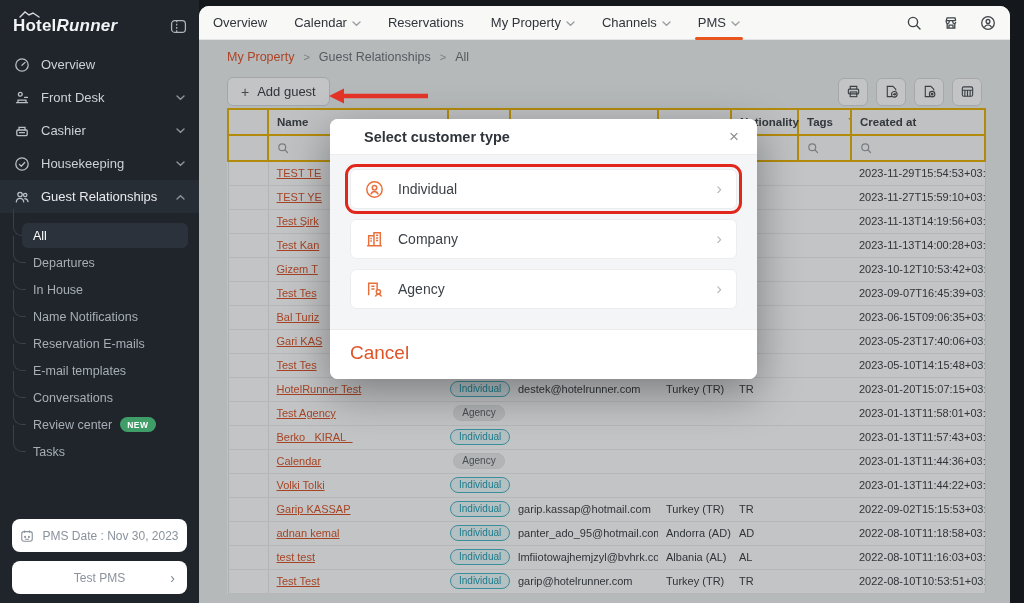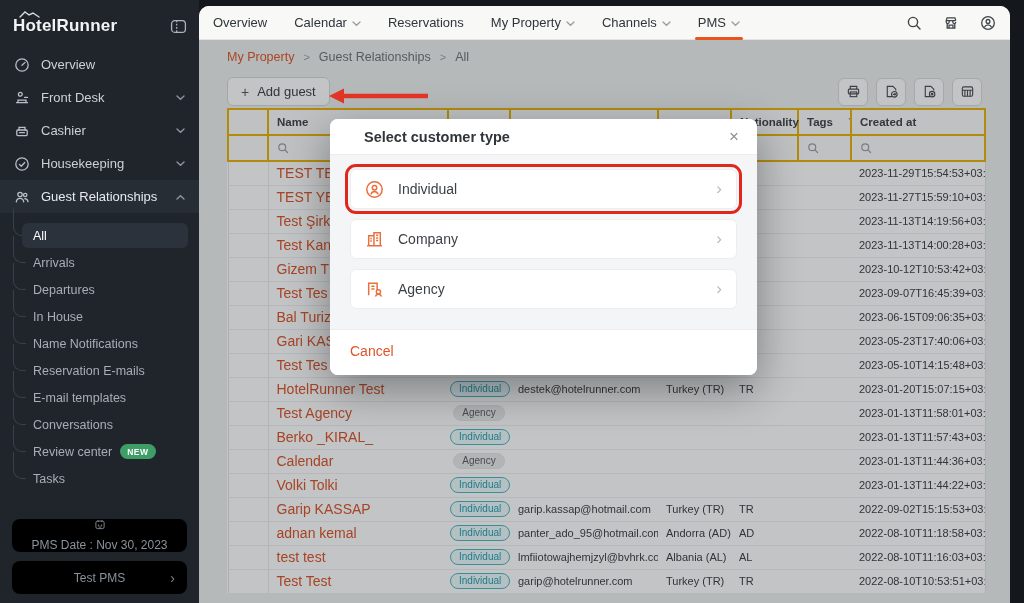--- a/index.html
+++ b/index.html
@@ -4,37 +4,37 @@
 <style>
   * { margin:0; padding:0; box-sizing:border-box; }
   html,body { width:1024px; height:603px; }
   body { font-family:"Liberation Sans",sans-serif; background:#14171c; overflow:hidden; }
   .app { position:relative; width:1024px; height:603px; }
 
   
   .sidebar { position:absolute; left:0; top:0; width:199px; height:603px; background:#20252c; z-index:40; }
   .logo-row { display:flex; align-items:center; justify-content:space-between; padding:12px 12px 0 13px; height:40px; }
   .logo { position:relative; color:#f2f3f5; font-size:17px; font-weight:700; letter-spacing:.2px; }
-  .logo .runner { }
+  .logo .runner { font-style:italic; }
   .logo svg { position:absolute; left:6px; top:-5px; }
   .collapse-btn { color:#aeb4bc; cursor:pointer; display:flex; }
   .side-nav { margin-top:8px; }
   .nav-item { height:33px; display:flex; align-items:center; gap:11px; padding:0 14px; color:#ccd1d7; font-size:13px; font-weight:500; cursor:pointer; }
   .nav-item .ni-icon { display:flex; color:#b9bfc7; }
   .nav-item .chev { margin-left:auto; color:#8d949d; display:flex; }
   .nav-item.active-parent { background:#272d35; color:#e8eaee; }
   .subnav { position:relative; padding-top:9px; }
   .sub-item { position:relative; height:27px; display:flex; align-items:center; padding-left:33px; color:#a7aeb6; font-size:12.5px; cursor:pointer; }
   .sub-item::before { content:""; position:absolute; left:13px; top:-13px; width:12px; height:26px;
     border-left:1px solid #39404a; border-bottom:1px solid #39404a; border-bottom-left-radius:9px; }
   .sub-item .lbl { position:relative; z-index:1; }
   .sub-item.active { color:#fff; }
   .sub-item.active::after { content:""; position:absolute; left:22px; right:11px; top:1px; bottom:1px; background:#2b323b; border-radius:6px; }
   .new-badge { position:relative; z-index:1; margin-left:8px; background:#3f9e68; color:#fff; font-size:8.5px; font-weight:700; letter-spacing:.5px; padding:2.5px 7px; border-radius:8px; }
-  .side-btn { position:absolute; left:12px; width:175px; height:33px; background:#000000; border-radius:8px; color:#8a929c; font-size:12px; display:flex; align-items:center; justify-content:center; gap:8px; cursor:pointer;flex-direction:column; }
+  .side-btn { position:absolute; left:12px; width:175px; height:33px; background:#ffffff; border-radius:8px; color:#8a929c; font-size:12px; display:flex; align-items:center; justify-content:center; gap:8px; cursor:pointer; }
   .btn-pmsdate { top:519px; }
   .btn-testpms { top:561px; }
   .btn-testpms .chev-r { position:absolute; right:12px; color:#7d858f; font-size:14px; }
 
   
   .main { position:absolute; left:199px; top:6px; width:811px; height:597px; background:#eef0f1; border-radius:10px 10px 0 0; overflow:hidden; }
   .topnav { height:34px; background:#f8f8f7; border-bottom:1px solid #e3e4e5; display:flex; align-items:center; padding:0 14px; position:relative; z-index:30; }
   .tab { display:flex; align-items:center; gap:5px; margin-right:27px; font-size:13px; color:#2f353a; height:34px; position:relative; cursor:pointer; }
   .tab .chev { display:flex; color:#9aa0a6; margin-top:2px; }
   .tab.active::after { content:""; position:absolute; left:-3px; right:-3px; bottom:0; height:3px; background:#e8551e; border-radius:2px; }
@@ -59,39 +59,39 @@
   .tbl-wrap { margin:2px 0 0 28px; width:757px; }
   table { border-collapse:collapse; table-layout:fixed; width:757px; background:#fff; }
   th, td { overflow:hidden; white-space:nowrap; font-weight:normal; }
   thead th { background:#fafbfb; border:2px solid #eab308; height:26px; font-size:11.5px; color:#3f444a; font-weight:700; text-align:left; padding:0 8px; }
   thead th.h-natio { overflow:visible; }
   thead tr.filters th { background:#fafbfb; height:26px; }
   .f-search { display:flex; align-items:center; color:#9ba0a5; }
   tbody td { border-bottom:1px solid #eceef0; height:24px; font-size:11px; color:#3c4146; padding:0 8px; }
   tbody td:first-child { border-right:1px solid #e8eaec; border-left:1px solid #e1e3e5; }
   tbody td:last-child { border-right:1px solid #e1e3e5; }
-  .name-link { color:#d8552b; cursor:pointer; font-size:14px; }
+  .name-link { color:#d8552b; cursor:pointer; font-size:11px;text-decoration:underline; }
   td.c-type { text-align:center; padding:0 2px; }
   .badge { display:inline-block; font-size:10px; line-height:14px; padding:0 8px; border-radius:9px; }
   .badge.individual { color:#1f9fb2; border:1px solid #4ab6c6; background:#edfafc; }
   .badge.agency { color:#5b6065; background:#e9eaeb; border:1px solid #e4e5e6; }
 
   
   .modal { position:absolute; left:131px; top:79px; width:427px; border-radius:8px; background:#f3f5f6; box-shadow:0 14px 44px rgba(8,10,14,.38); z-index:10; overflow:visible; }
   .modal-head { background:#fff; height:36px; border-radius:8px 8px 0 0; display:flex; align-items:center; justify-content:space-between; padding:0 18px; border-bottom:1px solid #ececec; }
   .modal-title { font-size:14.5px; font-weight:700; color:#2f353b;margin-left:16px; }
   .modal-close { color:#8b9095; font-size:17px; line-height:1; cursor:pointer; }
   .modal-body { padding:14px 20px 10px; }
   .opt-card { height:40px; background:#fff; border:1px solid #ebedee; border-radius:6px; display:flex; align-items:center; padding:0 14px; margin-bottom:10px; cursor:pointer; }
   .opt-card .o-icon { display:flex; color:#e8703c; }
   .opt-card .o-label { margin-left:14px; font-size:14px; font-weight:500; color:#3b4147; }
   .opt-card .o-chev { margin-left:auto; color:#b7bbbf; font-size:17px; }
   .opt-card.annotated { outline:3px solid #e1261c; outline-offset:2px; }
   .modal-foot { background:#fff; border-top:1px solid #ececec; border-radius:0 0 8px 8px; padding:12px 20px 15px; }
-  .cancel-link { color:#df5429; font-size:14px; cursor:pointer; }
+  .cancel-link { color:#df5429; font-size:19px; cursor:pointer; }
 
   .red-arrow { position:absolute; left:128px; top:46px; z-index:12; }
 </style>
 </head>
 <body>
 
 <div class="app">
 
   <aside class="sidebar">
     <div class="logo-row">
@@ -171,23 +171,20 @@
           <span class="chev">
             <svg width="9" height="6" viewBox="0 0 9 6" fill="none" stroke="currentColor" stroke-width="1.4" stroke-linecap="round">
               <path d="M1 5l3.5-3.3L8 5"></path>
             </svg>
           </span>
         </div>
       </nav>
     <div class="subnav" id="side-subnav">
         <div class="sub-item active">
           <span class="lbl">All</span>
-        </div>
-        <div class="sub-item">
-          <span class="lbl">Arrivals</span>
         </div>
         <div class="sub-item">
           <span class="lbl">Departures</span>
         </div>
         <div class="sub-item">
           <span class="lbl">In House</span>
         </div>
         <div class="sub-item">
           <span class="lbl">Name Notifications</span>
         </div>

